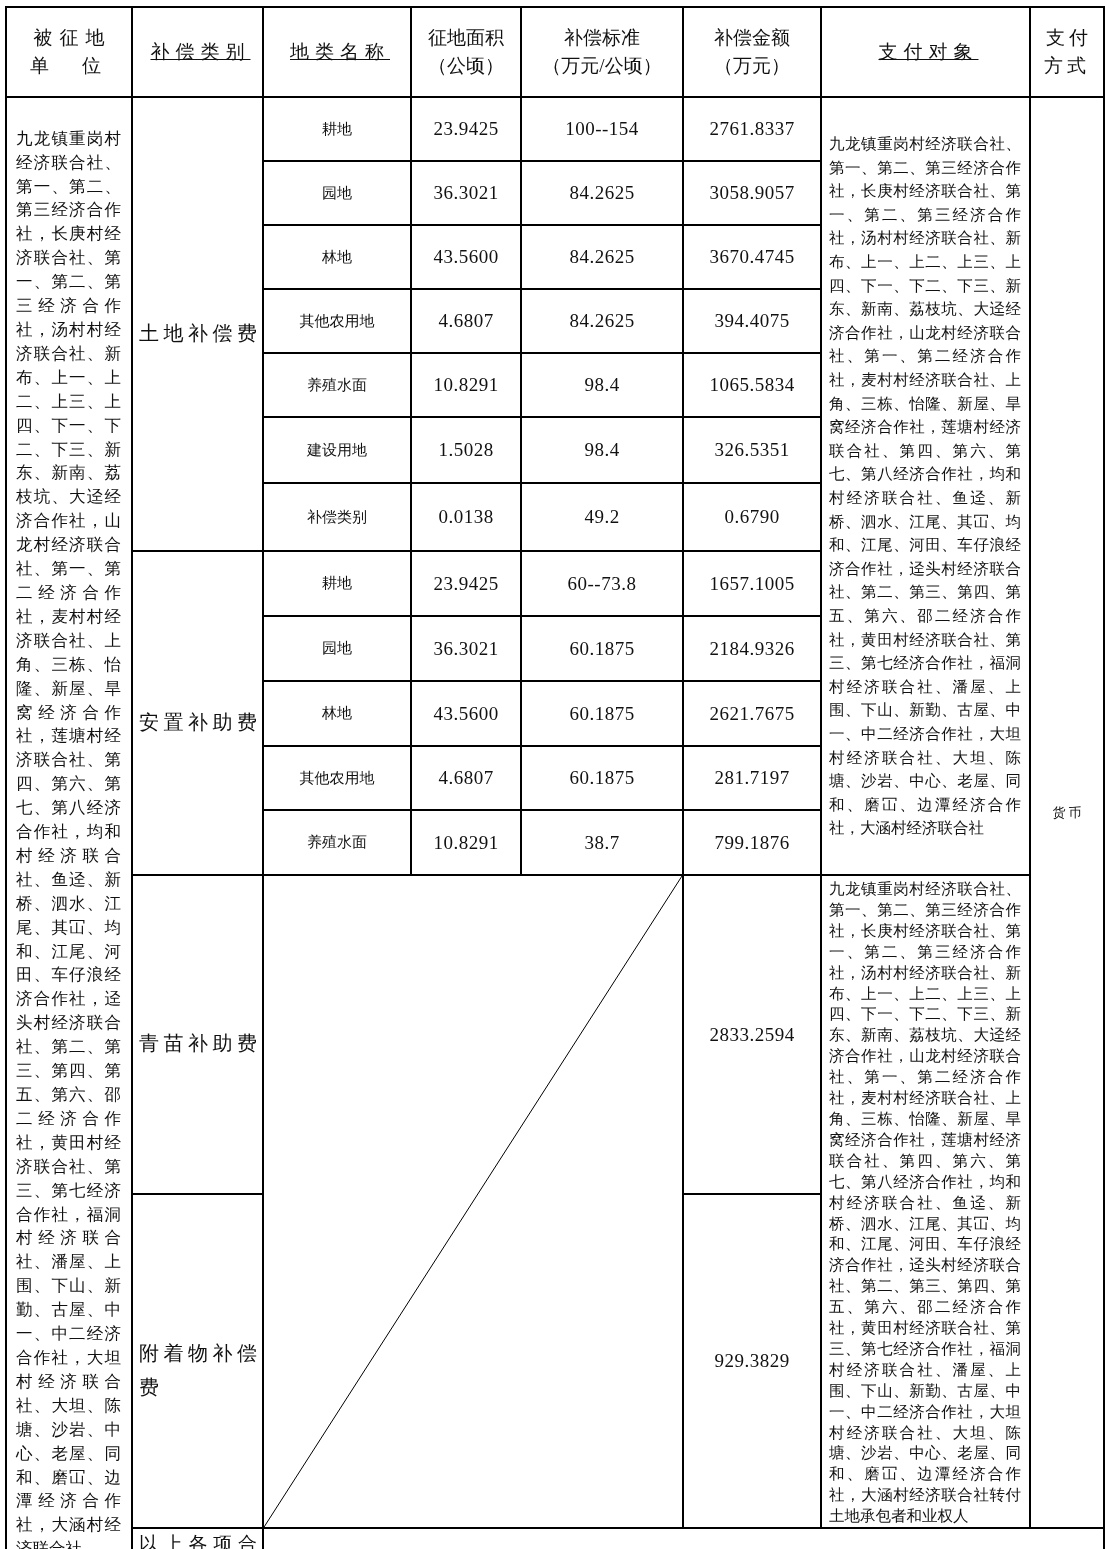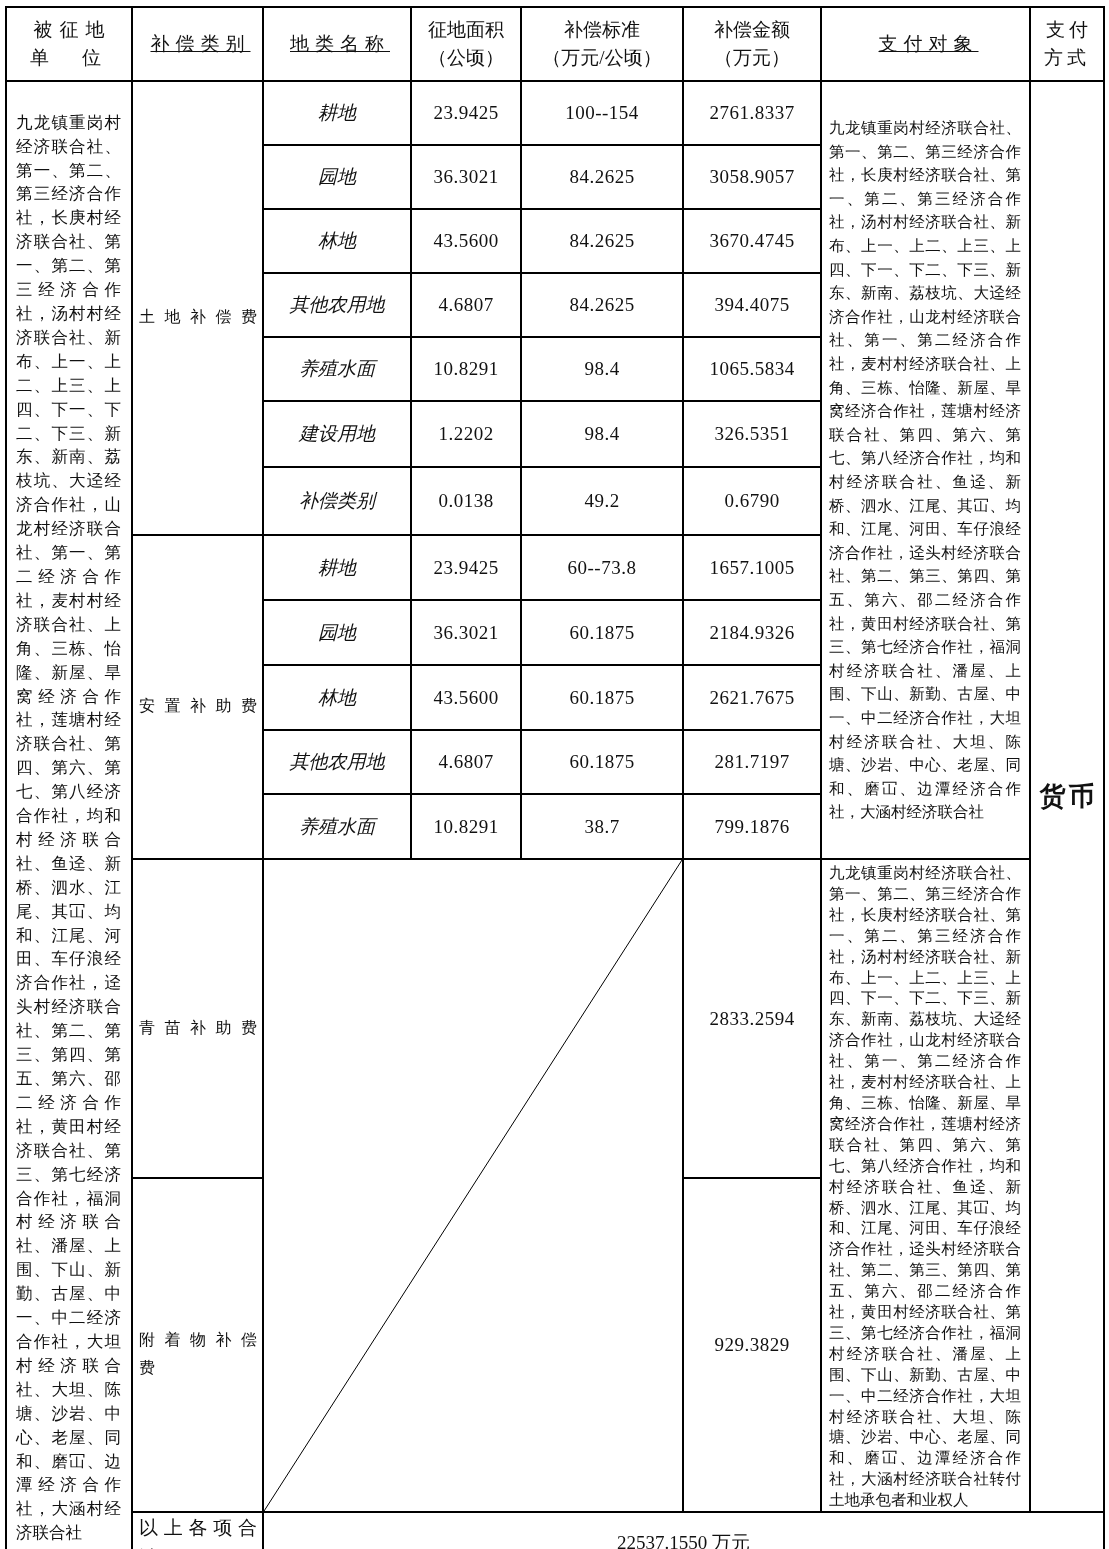--- a/index.html
+++ b/index.html
@@ -33,39 +33,39 @@
   .ls6{letter-spacing:6px;text-indent:6px;text-decoration:underline;}
   .ls7{letter-spacing:7px;text-indent:7px;}
   .ls4{letter-spacing:4px;text-indent:4px;}
   .unit-cell{
     font-size:16.5px;
     line-height:23.9px;
     text-align:justify;
     padding:0 10px 0 9px;
   }
   .cat{
-    font-size:16px;
+    font-size:20px;
     line-height:1.7;
     white-space:pre-line;
     text-align:justify;
     text-align-last:justify;
     -moz-text-align-last:justify;
     padding:17px 5px 0 6px;
     margin-left:15px;
   }
-  .ltype{font-size:19px;font-style:italic;}
+  .ltype{font-size:15px;}
   .num{font-size:19px;letter-spacing:0.5px;text-align:center;}
   .payee{
     font-size:15.5px;
     text-align:justify;
     padding:0 8px 0 7px;
   }
   .payee-a{line-height:23.6px;}
   .payee-b{line-height:20.9px;vertical-align:top;padding-top:3px;}
-  .method-cell{font-size:26px;letter-spacing:3px;text-indent:3px;font-weight:bold;}
+  .method-cell{font-size:13px;letter-spacing:3px;text-indent:3px;}
   .diag{position:relative;padding:0;}
   .diag svg{position:absolute;left:0;top:0;width:100%;height:100%;display:block;}
   .total-label{
     font-size:19px;
     line-height:1.6;
     white-space:pre-line;
     text-align:justify;
     text-align-last:justify;
     -moz-text-align-last:justify;
     padding:0 5px 0 6px;
@@ -81,21 +81,21 @@
       <col style="width:131px">
       <col style="width:148px">
     <col style="width:110px">
       <col style="width:162px">
       <col style="width:138px">
     <col style="width:209px">
       <col style="width:74px">
   </colgroup>
 
   <tbody>
-      <tr style="height:74px">
+      <tr style="height:90px">
     <th class="ls7">被征地
 单　位</th>
     <th class="ls6">补偿类别</th>
     <th class="ls6">地类名称</th>
     <th>征地面积
 （公顷）</th>
     <th>补偿标准
 （万元/公顷）</th>
     <th>补偿金额
 （万元）</th>
@@ -133,21 +133,21 @@
     <td class="num">394.4075</td>
   </tr>
   <tr style="height:64px">
     <td class="ltype">养殖水面</td>
     <td class="num">10.8291</td>
     <td class="num">98.4</td>
     <td class="num">1065.5834</td>
   </tr>
   <tr style="height:66px">
     <td class="ltype">建设用地</td>
-    <td class="num">1.2202</td>
+    <td class="num">1.5028</td>
     <td class="num">98.4</td>
     <td class="num">326.5351</td>
   </tr>
   <tr style="height:68px">
     <td class="ltype">补偿类别</td>
     <td class="num">0.0138</td>
     <td class="num">49.2</td>
     <td class="num">0.6790</td>
   </tr>
 

